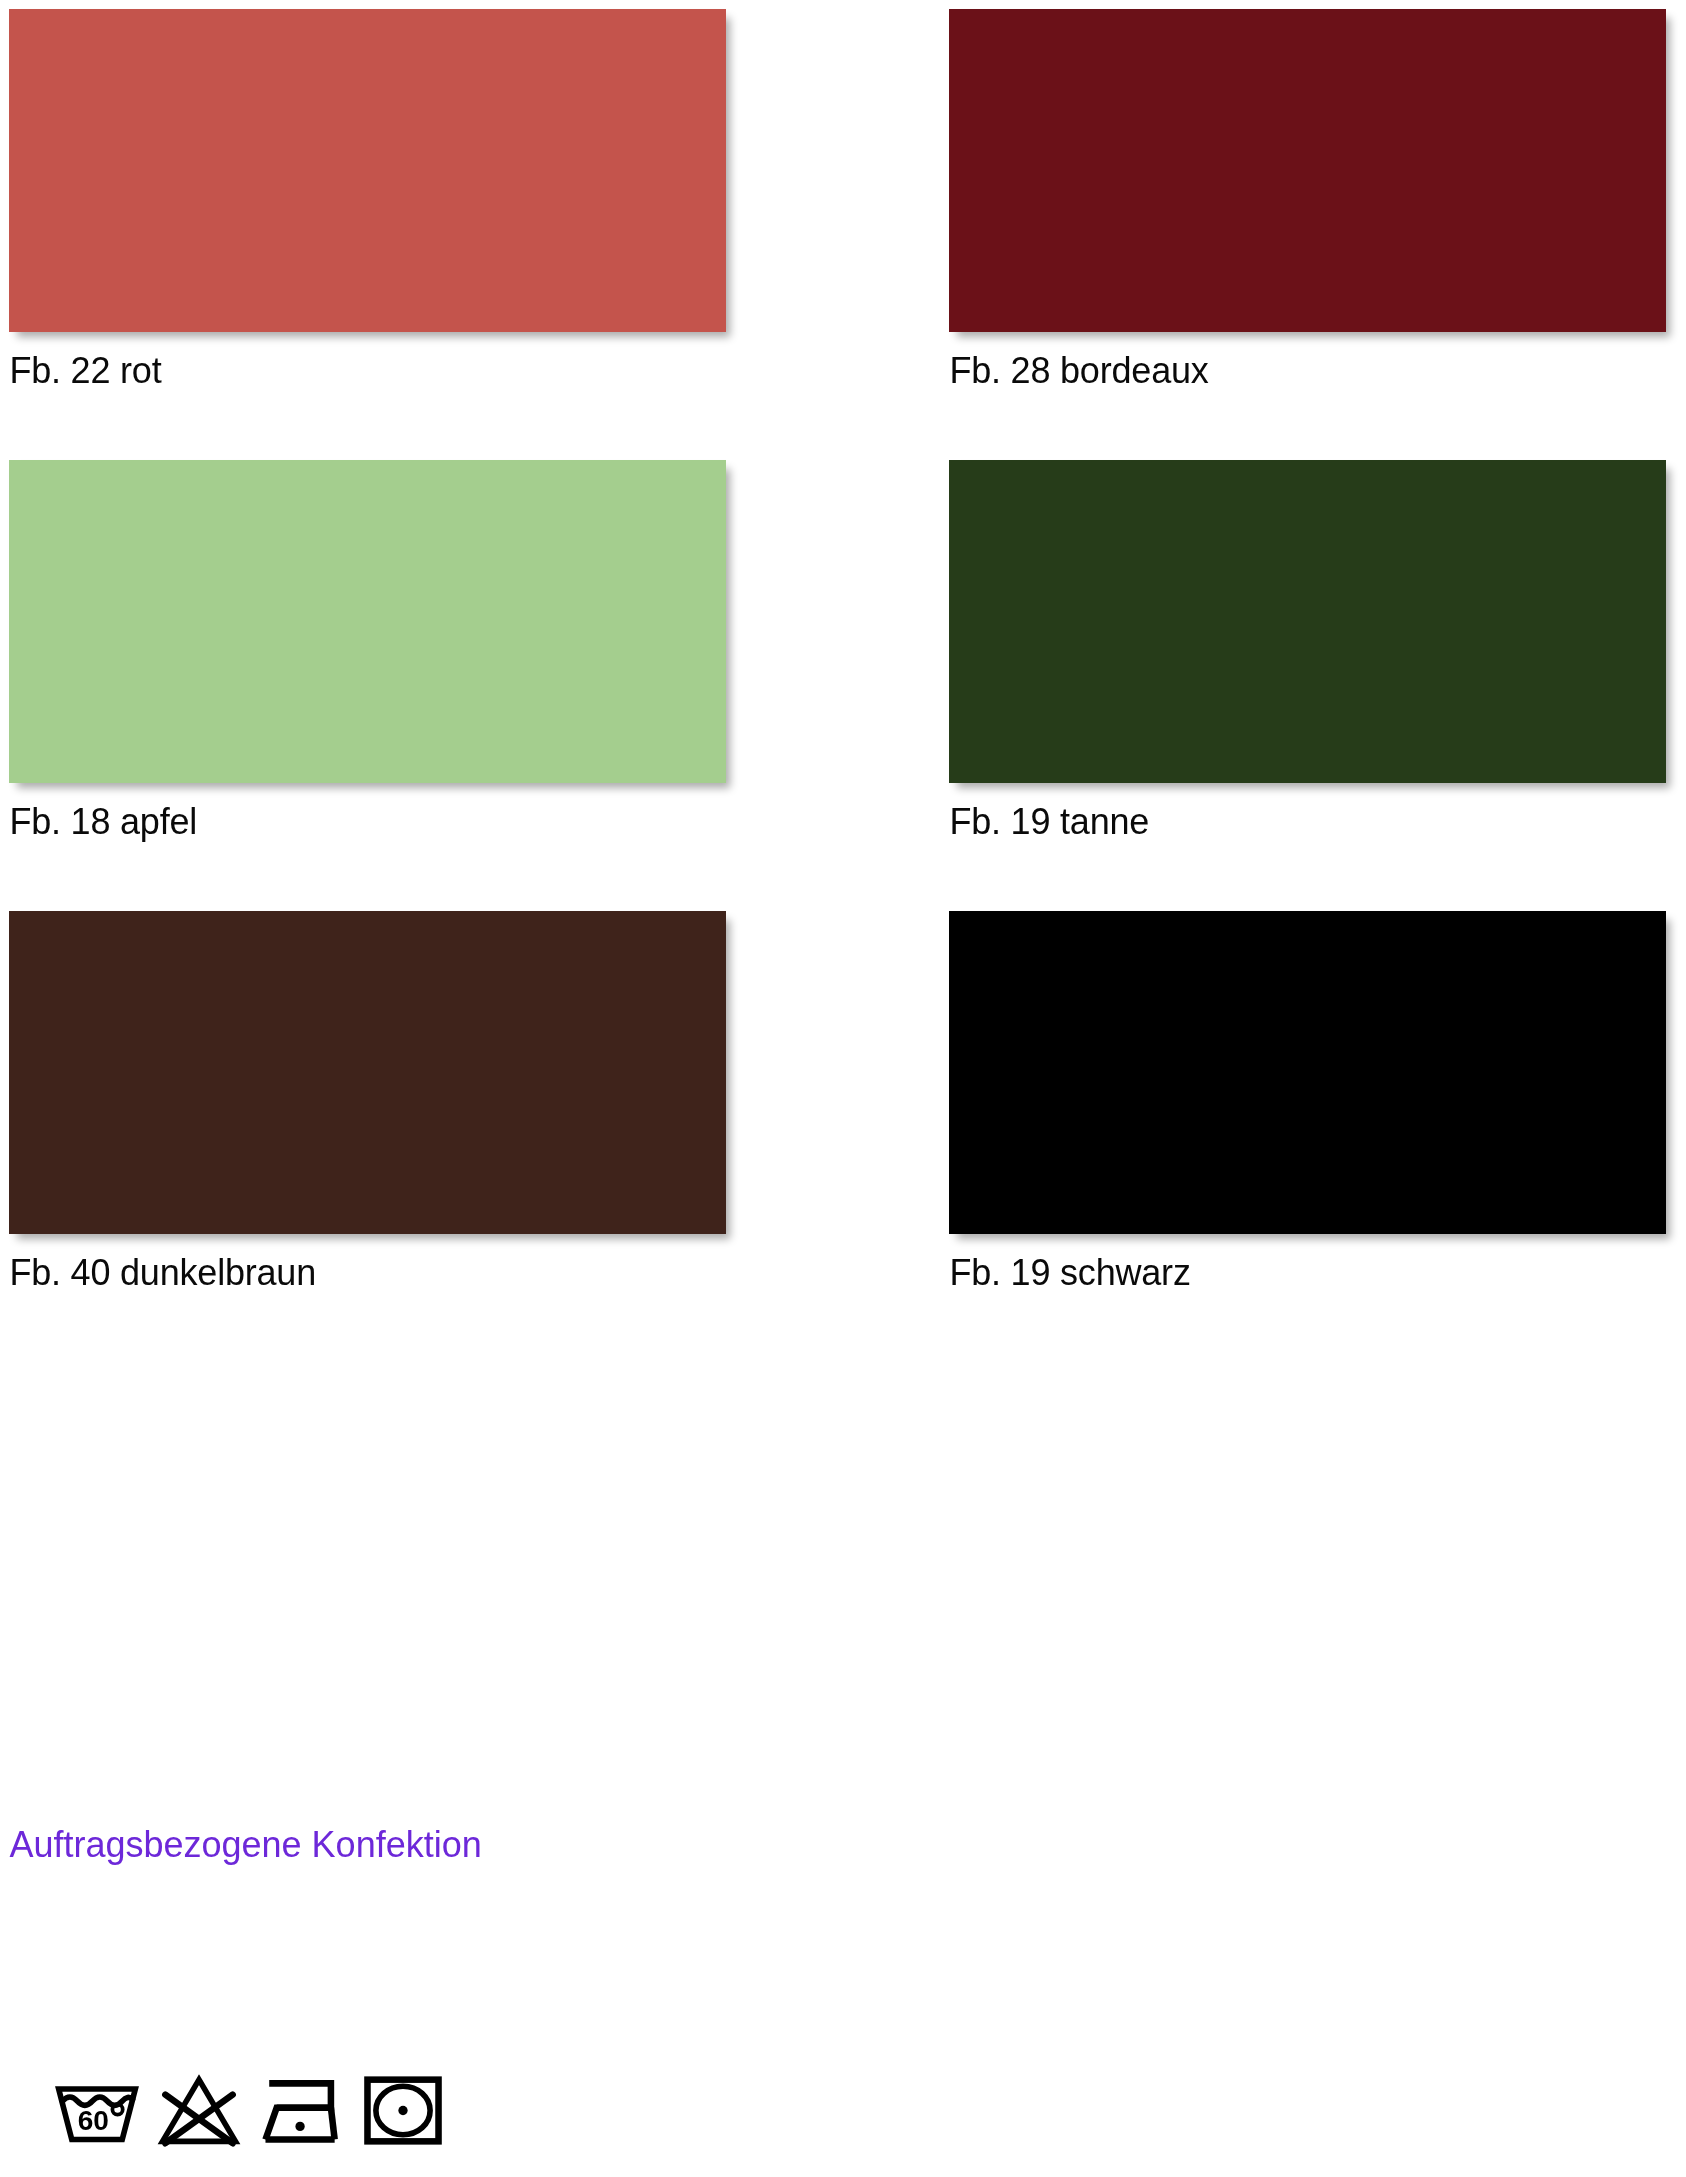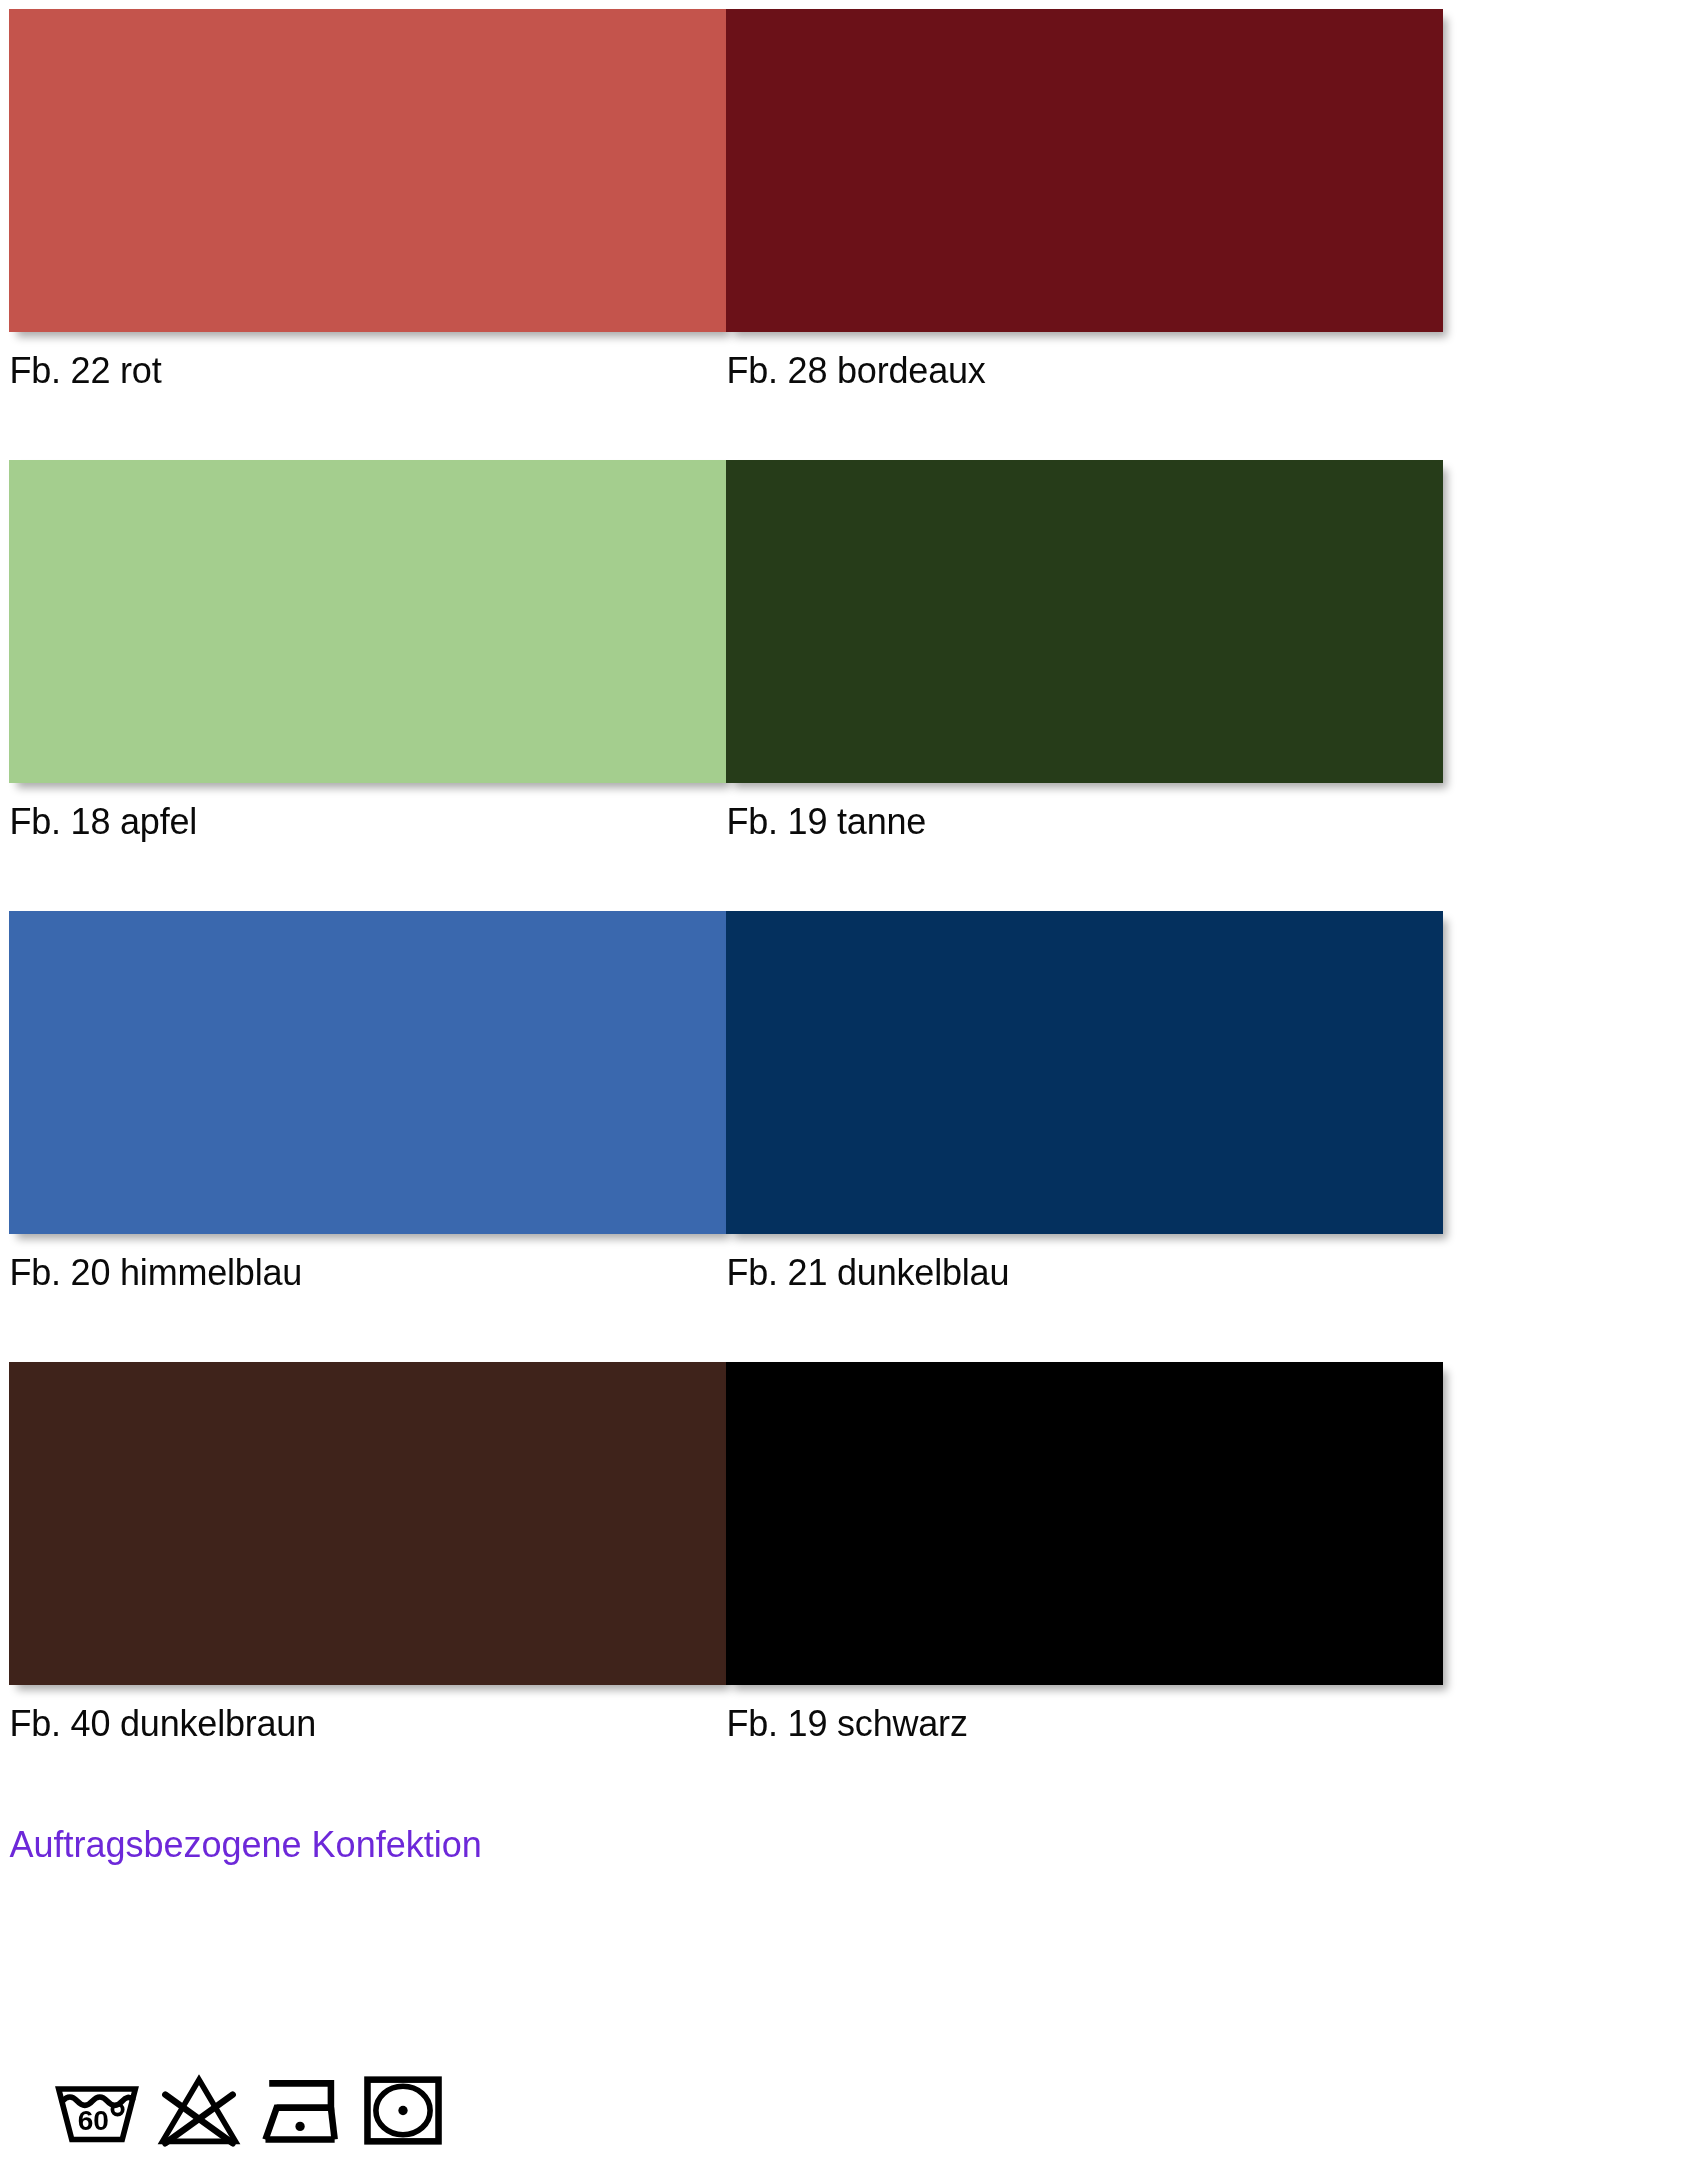--- a/index.html
+++ b/index.html
@@ -38,20 +38,21 @@
     flex-direction: row;
     width: 1658px;
     margin-bottom: 68px;
   }
 
   .swatch-cell {
     width: 717px;
     position: relative;
   }
   .swatch-cell.col-right {
+    margin-left: 223px;
   }
 
   .swatch-chip {
     width: 100%;
     height: 323px;
     display: block;
     box-shadow: 5.6px 6.6px 8.4px -1.9px rgba(0,0,0,0.33);
   }
 
   .swatch-label {
@@ -119,30 +120,20 @@
       <div class="swatch-cell">
         <span class="swatch-chip" id="chip2" style="background-color: rgb(164, 206, 142);"></span>
         <span class="swatch-label">Fb. 18 apfel</span>
       </div>
       <div class="swatch-cell col-right">
         <span class="swatch-chip" id="chip3" style="background-color: rgb(38, 60, 25);"></span>
         <span class="swatch-label">Fb. 19 tanne</span>
       </div>
     </div>
 
-    <div class="swatch-row">
-      <div class="swatch-cell">
-        <span class="swatch-chip" id="chip4" style="background-color: rgb(58, 104, 174);"></span>
-        <span class="swatch-label">Fb. 20 himmelblau</span>
-      </div>
-      <div class="swatch-cell col-right">
-        <span class="swatch-chip" id="chip5" style="background-color: rgb(4, 48, 94);"></span>
-        <span class="swatch-label">Fb. 21 dunkelblau</span>
-      </div>
-    </div>
 
     <div class="swatch-row">
       <div class="swatch-cell">
         <span class="swatch-chip" id="chip6" style="background-color: rgb(63, 35, 27);"></span>
         <span class="swatch-label">Fb. 40 dunkelbraun</span>
       </div>
       <div class="swatch-cell col-right">
         <span class="swatch-chip" id="chip7" style="background-color: rgb(0, 0, 0);"></span>
         <span class="swatch-label">Fb. 19 schwarz</span>
       </div>

